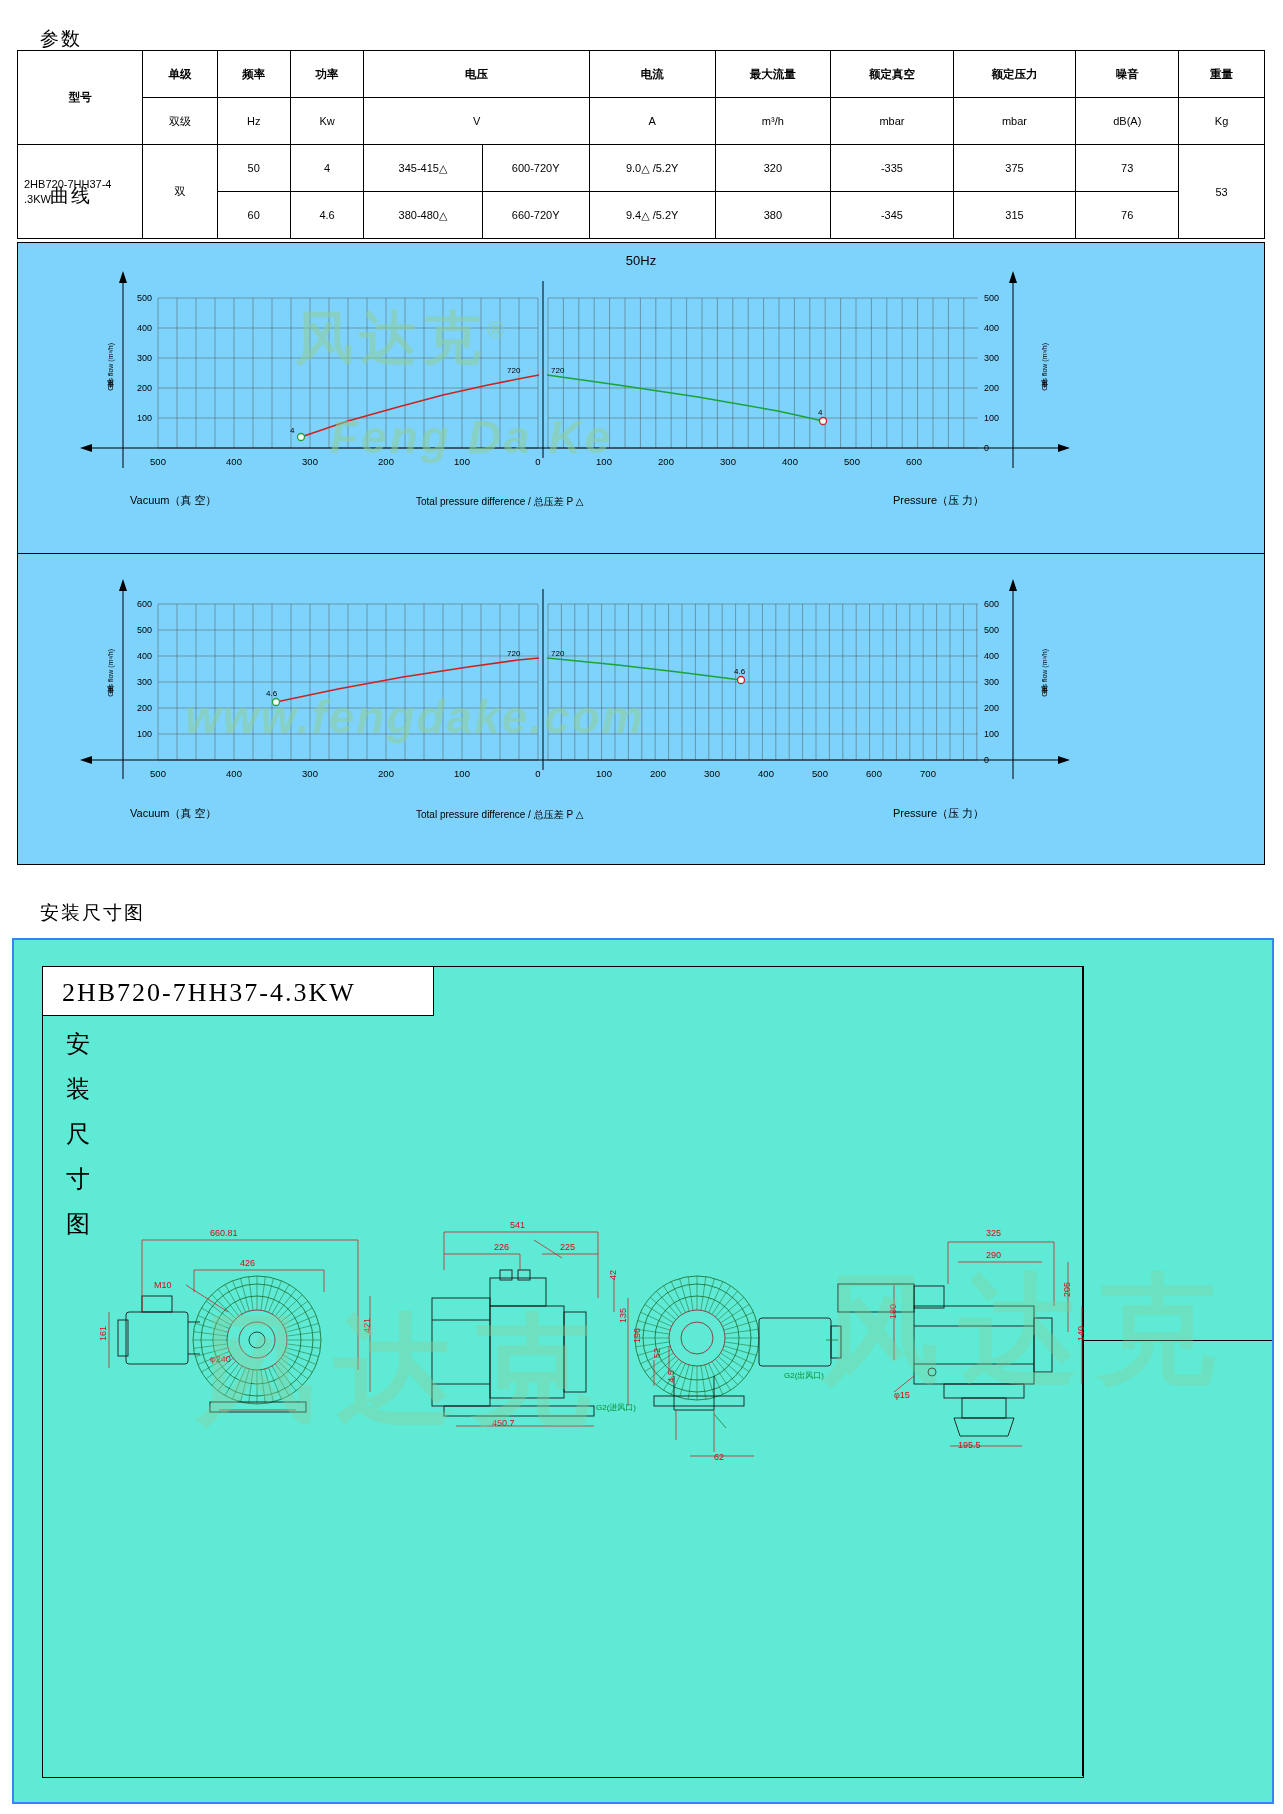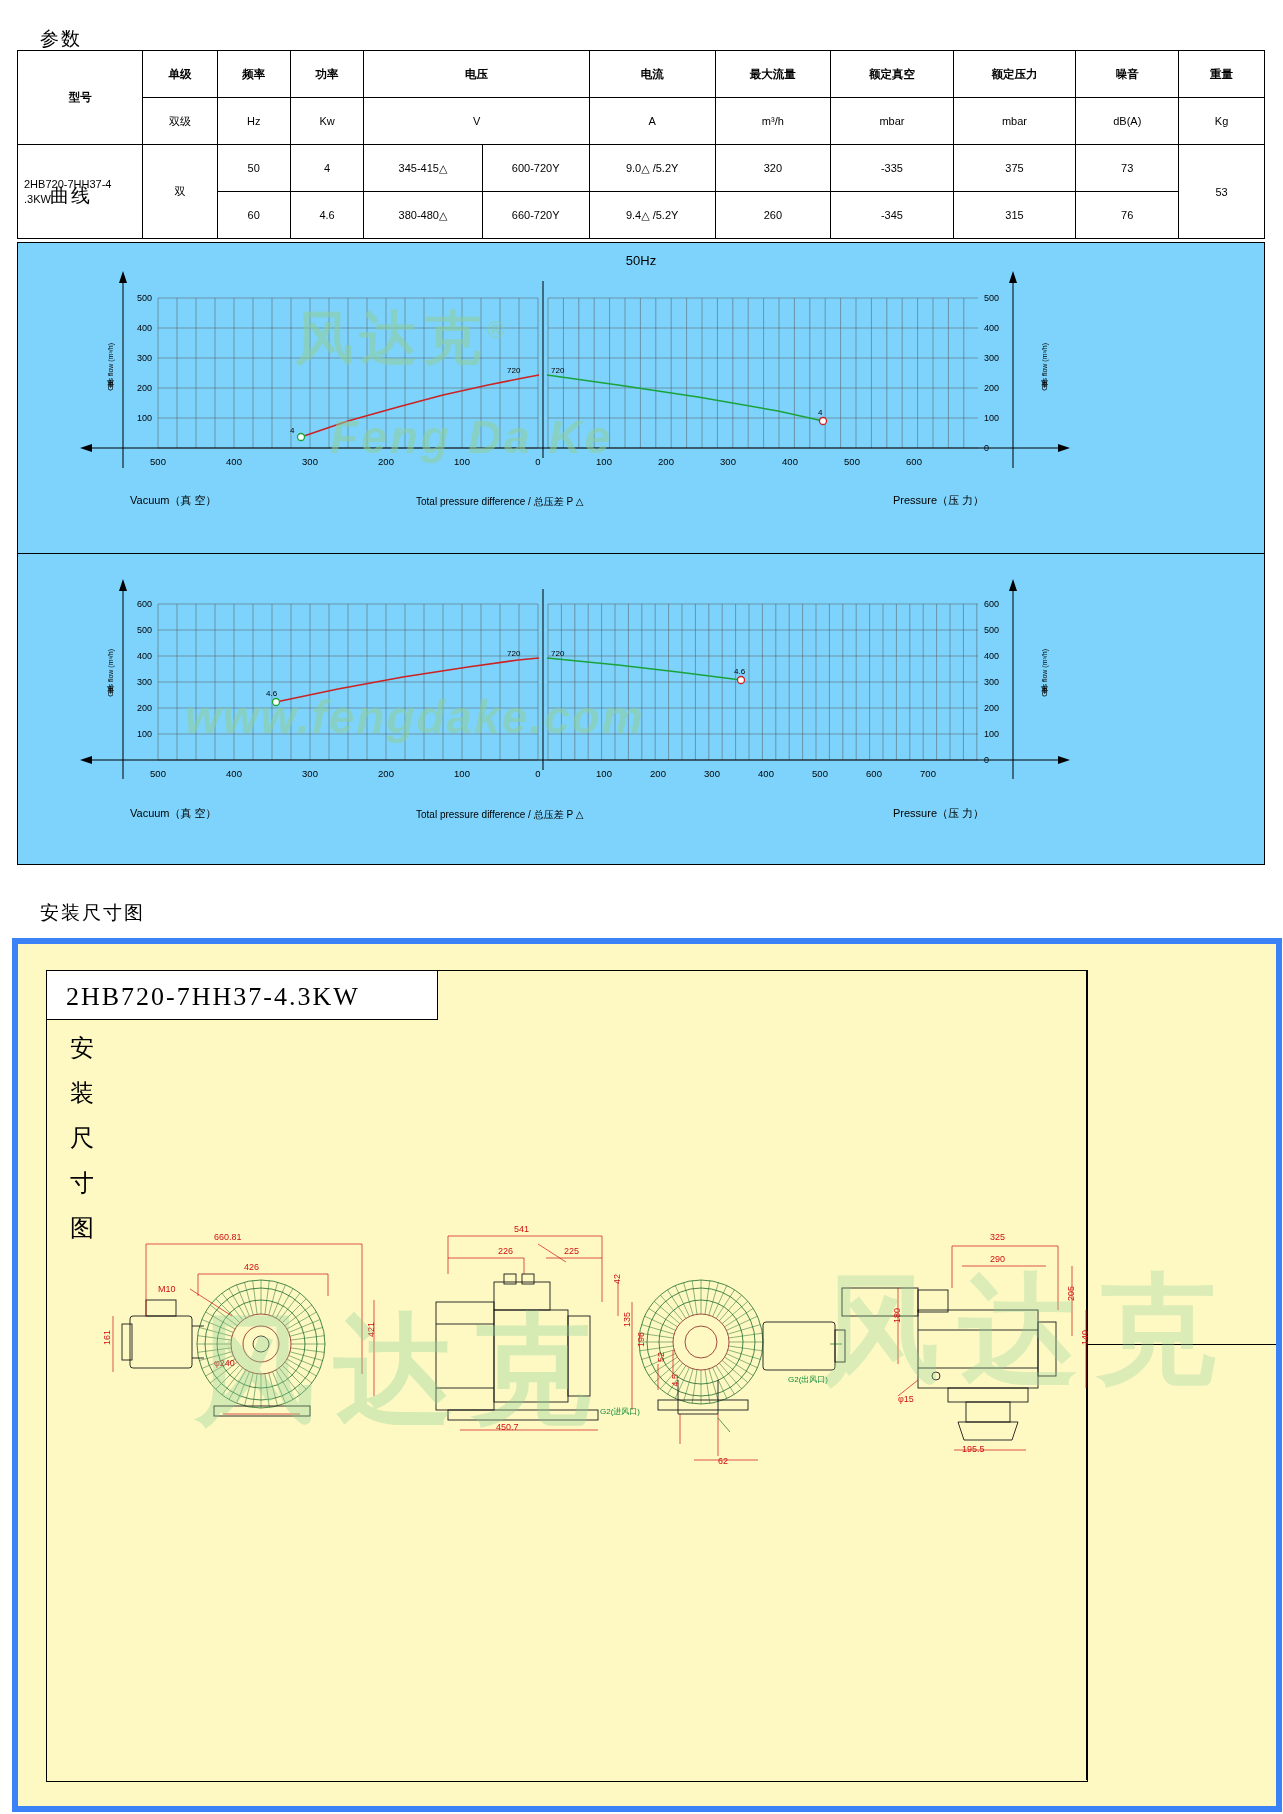--- a/index.html
+++ b/index.html
@@ -39,21 +39,21 @@
   
   .wm{position:absolute;pointer-events:none;font-weight:bold;color:#8fcf9a;opacity:.55;}
   #wm1{left:295px;top:300px;font-size:58px;letter-spacing:6px;}
   #wm1 .reg{font-size:24px;vertical-align:super;}
   #wm2{left:330px;top:410px;font-size:46px;font-style:italic;letter-spacing:3px;}
   #wm3{left:185px;top:690px;font-size:46px;font-style:italic;letter-spacing:2px;}
   #wm-dim1{left:195px;top:1290px;font-size:120px;letter-spacing:18px;opacity:.35;}
   #wm-dim2{left:820px;top:1250px;font-size:120px;letter-spacing:18px;opacity:.30;}
 
   
-  #dim-panel{position:absolute;left:12px;top:938px;width:1258px;height:862px;border:6px solid #3b82f6;background:#fef9c3;}
+  #dim-panel{position:absolute;left:12px;top:938px;width:1258px;height:862px;border:2px solid #3b82f6;background:#5eead4;}
   #dim-inner{position:absolute;left:28px;top:26px;width:1040px;height:810px;border:1px solid #000;}
   #dim-model-box{position:absolute;left:28px;top:26px;width:390px;height:48px;border:1px solid #000;background:#fff;}
   #dim-model-text{position:absolute;left:48px;top:38px;font-size:26px;letter-spacing:2px;font-family:"Liberation Serif",serif;}
   .vert-char{position:absolute;left:52px;font-size:24px;}
   #dim-right-edge{position:absolute;left:1068px;top:26px;width:1px;height:810px;background:#000;}
   #dim-right-tick{position:absolute;left:1068px;top:400px;width:190px;height:1px;background:#000;}
 
   .dimnum{position:absolute;font-size:9px;color:#d01010;font-family:"Liberation Sans",sans-serif;}
   .dimnum.v{writing-mode:vertical-rl;transform:rotate(180deg);}
   .greenlbl{position:absolute;font-size:8px;color:#0a8a33;}
@@ -106,21 +106,21 @@
     <td>375</td>
     <td>73</td>
     <td rowspan="2">53</td>
   </tr>
   <tr>
     <td>60</td>
     <td>4.6</td>
     <td>380-480△</td>
     <td>660-720Y</td>
     <td>9.4△ /5.2Y</td>
-    <td>260</td>
+    <td>380</td>
     <td>-345</td>
     <td>315</td>
     <td>76</td>
   </tr>
 </tbody>
   </table>
 
 <div class="sec-title" id="curve-title">曲线</div>
 
 <div class="panel" id="panel-50">

